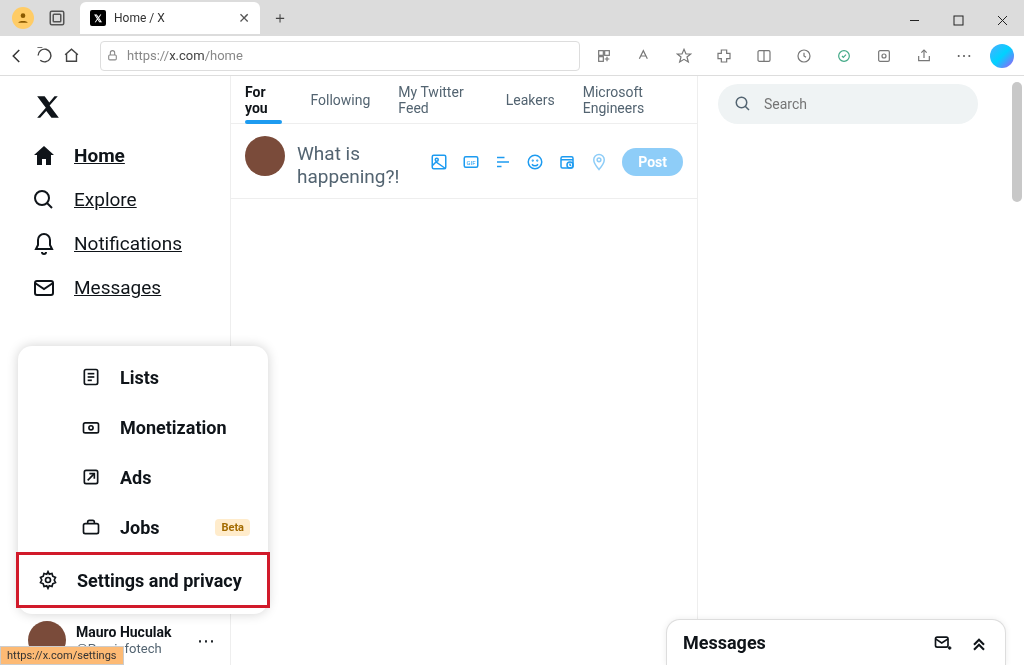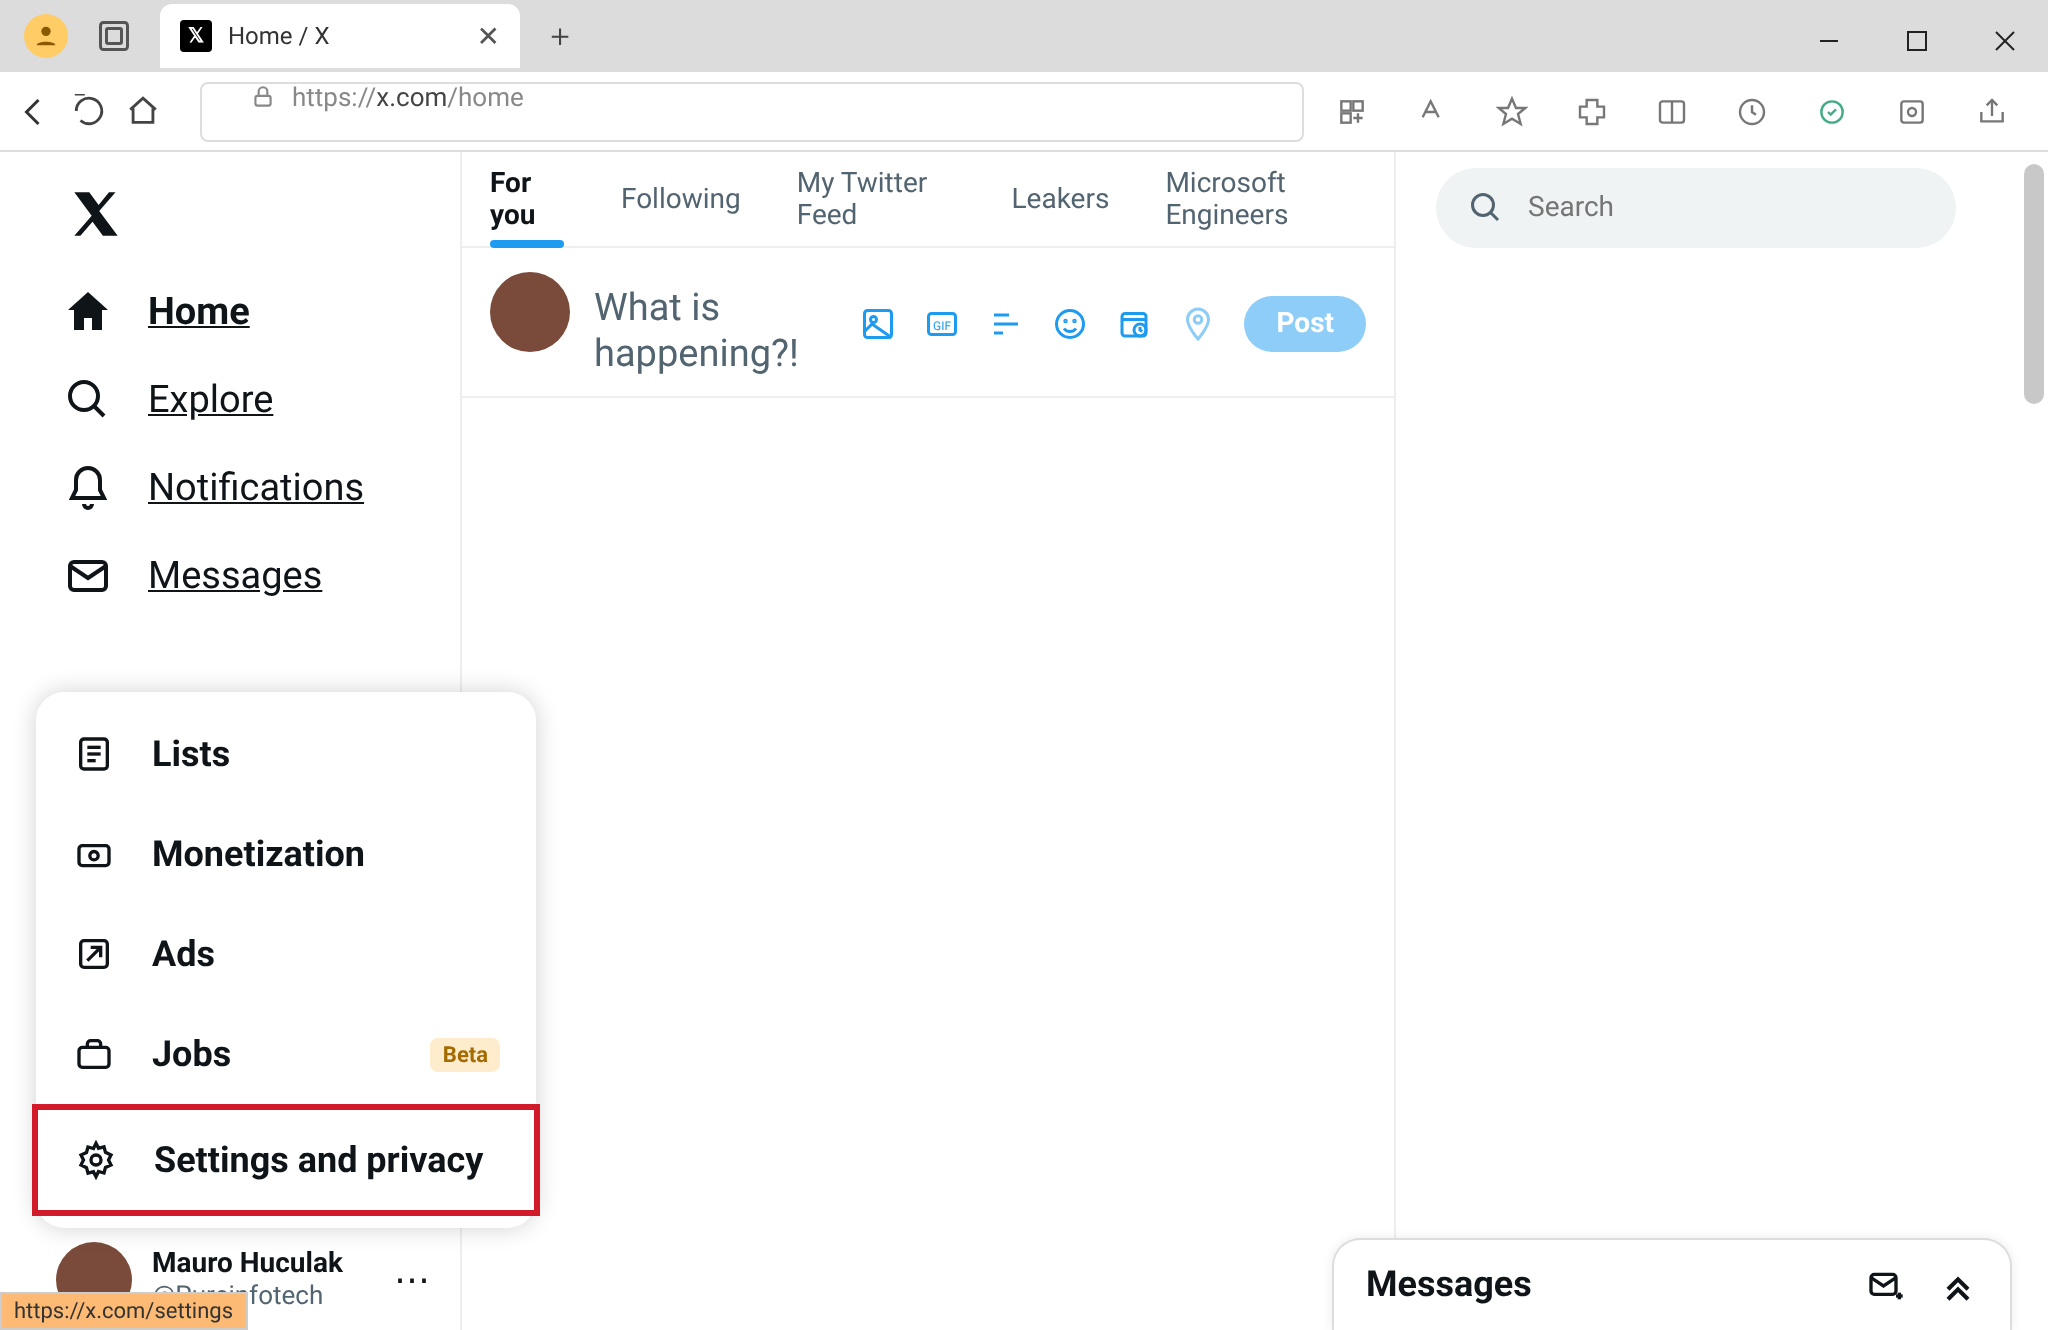--- a/index.html
+++ b/index.html
@@ -14,21 +14,21 @@
   .browser-tab { height: 32px; min-width: 180px; background: #fff; border-radius: 6px 6px 0 0; display: flex; align-items: center; padding: 0 10px; font-size: 12px; gap: 8px; margin-left:6px;}
   .browser-tab .favicon { width: 16px; height: 16px; background: #000; border-radius: 2px; display:flex; align-items:center; justify-content:center; color:#fff; font-size:10px; font-weight:bold;}
   .browser-tab .tab-title { flex: 1; color: #333; }
   .browser-tab .tab-close { color: #555; font-size: 14px; }
   .new-tab { width: 28px; height: 28px; display: flex; align-items: center; justify-content: center; color: #444; font-size: 16px; margin-left:4px;}
   .win-controls { margin-left: auto; display: flex; }
   .win-btn { width: 44px; height: 32px; display: flex; align-items: center; justify-content: center; color: #222; }
   
   .toolbar { height: 40px; background: #fff; border-bottom: 1px solid #ddd; display: flex; align-items: center; padding: 0 8px; gap: 10px; }
   .tb-btn { width: 28px; height: 28px; display: flex; align-items: center; justify-content: center; color: #555; border-radius:4px;}
-  .addressbar { flex: 0 0 auto; width: 552px; height: 30px; border: 1px solid #ddd; border-radius: 4px; display: flex; padding: 0 24px; font-size: 13px; color: #444; gap: 8px; margin-left:10px;}
+  .addressbar { flex: 0 0 auto; width: 480px; height: 30px; border: 1px solid #ddd; border-radius: 4px; display: flex; align-items: center; padding: 0 5px; font-size: 13px; color: #444; gap: 8px; margin-left:10px;}
   .addressbar .lock { color: #888; }
   .addr-prefix { color: #888; }
   .addr-path { color: #888; }
   .tb-right { margin-left: auto; display: flex; gap: 12px; align-items: center; padding-right:4px;}
   .tb-right .tb-btn { color: #666; }
   .copilot { width: 24px; height: 24px; border-radius: 50%; background: linear-gradient(135deg, #4facfe, #00d2ff, #a855f7); }
   
   
   .page { position: relative; width: 1024px; height: 589px; background: #fff; display: flex; }
   
@@ -60,21 +60,21 @@
   .compose-icon { width:18px; height:18px; color:#1d9bf0;}
   .compose-post { margin-left:auto; background:#8ecdf8; color:#fff; font-size:14px; font-weight:700; padding:6px 16px; border-radius:999px; border:none;}
   
   
   .rightcol { flex:1; padding: 8px 20px 0 20px; position:relative;}
   .searchbox { width: 260px; height: 40px; background:#eff3f4; border-radius:999px; display:flex; align-items:center; padding:0 16px; gap:12px; color:#536471;}
   .searchbox input { border:none; background:transparent; outline:none; font-size:14px; color:#4c1d95;}
   
   
   .more-menu { position:absolute; left: 18px; top: 270px; width: 250px; background:#fff; border-radius:14px; box-shadow: 0 0 12px rgba(0,0,0,0.18); padding: 6px 0; z-index: 50;}
-  .menu-item { display:flex; align-items:center; gap:18px; padding: 14px 18px; font-size: 18px; font-weight:700; color:#0f1419;}
+  .menu-item { display:flex; align-items:center; gap:18px; padding: 14px 18px; font-size: 18px; font-weight:700; color:#0f1419;margin-left:44px;}
   .menu-item .micon { width:22px; height:22px; display:flex; align-items:center; justify-content:center;}
   .beta-badge { margin-left:auto; background:#ffeccc; color:#a36b00; font-size:11px; font-weight:700; padding:2px 6px; border-radius:4px;}
   .highlight-box { border: 3px solid #d11a2a; margin: 0 -2px;}
   
   
   .messages-dock { position:absolute; right:18px; bottom:0; width:340px; height:46px; background:#fff; border:1px solid #ddd; border-bottom:none; border-radius:14px 14px 0 0; box-shadow:0 0 6px rgba(0,0,0,0.08); display:flex; align-items:center; padding:0 16px; gap:12px;}
   .messages-dock .mtitle { font-size:18px; font-weight:700; color:#0f1419;}
   .messages-dock .micons { margin-left:auto; display:flex; gap:16px; color:#0f1419;}
   
   

